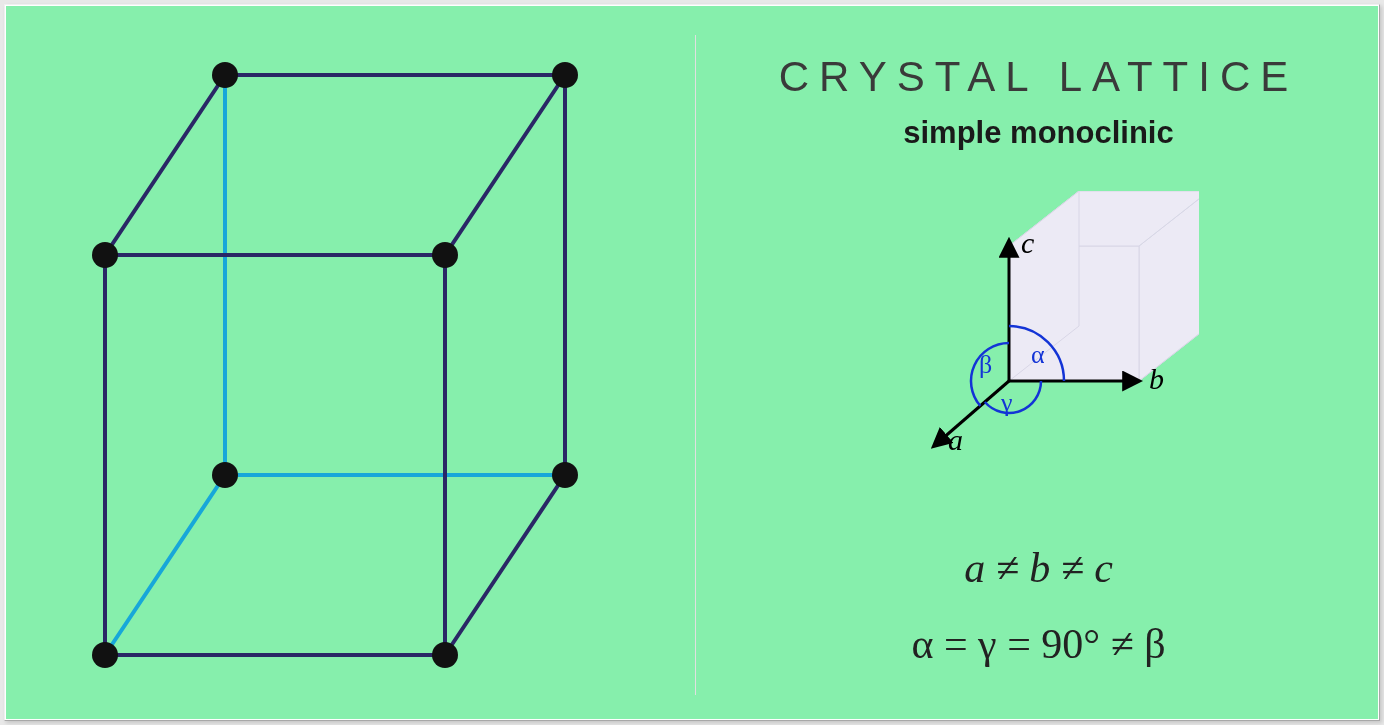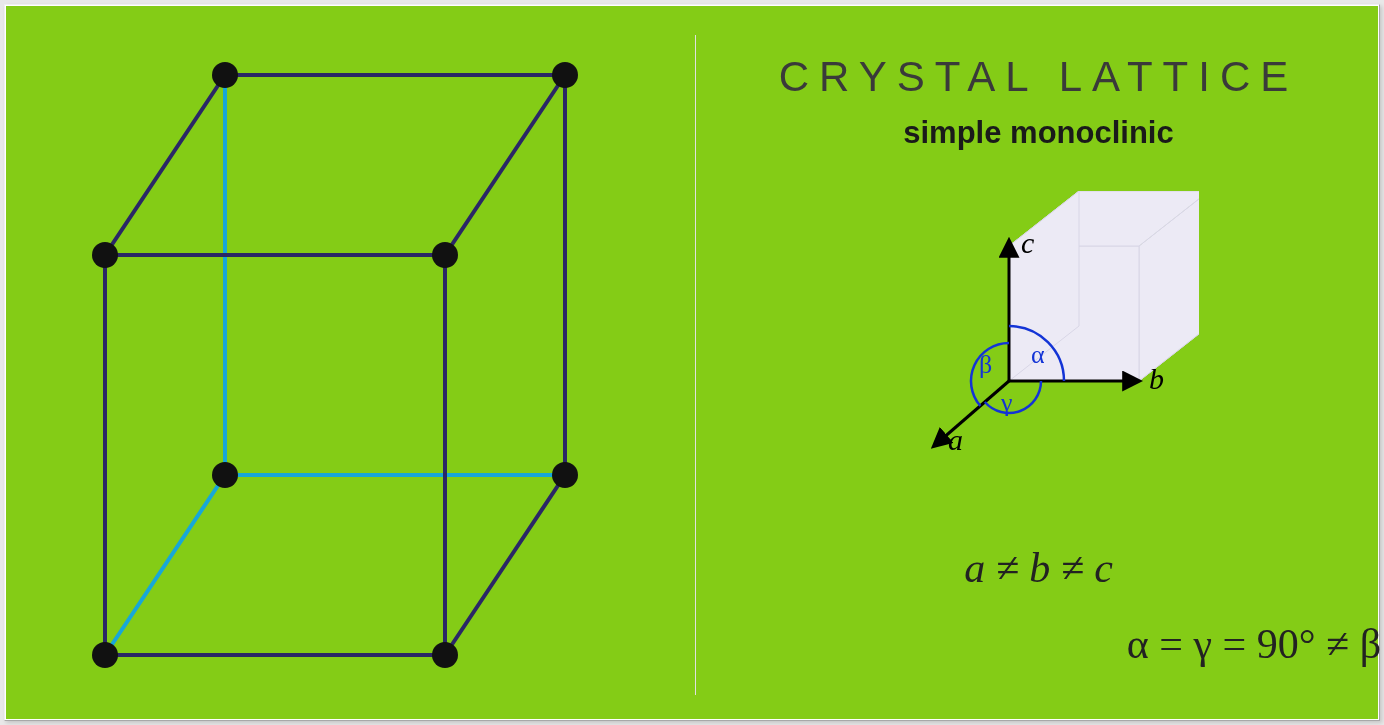--- a/index.html
+++ b/index.html
@@ -8,21 +8,21 @@
     width: 1384px;
     height: 725px;
     background: #e8e8e8;
     font-family: Arial, Helvetica, sans-serif;
   }
   .card {
     position: relative;
     width: 1376px;
     height: 717px;
     margin: 4px;
-    background: #84cc16;
+    background: #86efac;
     border: 1px solid #d0d0d0;
     border-top-color: #f0f0f0;
     border-left-color: #f0f0f0;
     border-right-color: #a8a8a8;
     border-bottom-color: #a8a8a8;
     box-shadow: inset 0 0 0 1px #fff, 2px 2px 4px rgba(0,0,0,0.15);
     box-sizing: border-box;
   }
   .divider {
     position: absolute;
@@ -63,21 +63,21 @@
   }
   .equations {
     margin-top: 40px;
     font-size: 42px;
     color: #222;
     font-style: italic;
     font-family: "Times New Roman", Times, serif;
     line-height: 1.8;
   }
   .equations .eq-row { display:block; }
-  .equations .greek { font-style: normal; text-align: right; }
+  .equations .greek { font-style: normal; }
   svg { display: block; }
 </style>
 </head>
 <body>
 
 <div class="card">
   <div class="divider"></div>
 
   <div class="left-pane">
     <svg id="lattice-svg" width="690" height="717" viewBox="0 0 690 717">

